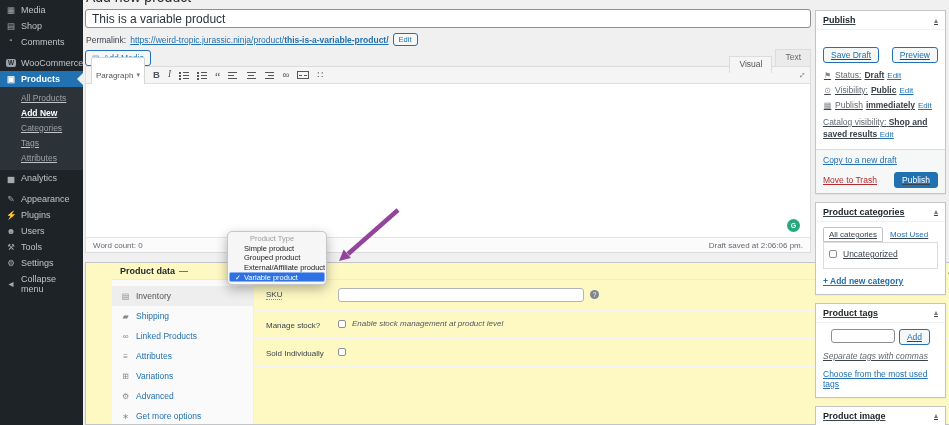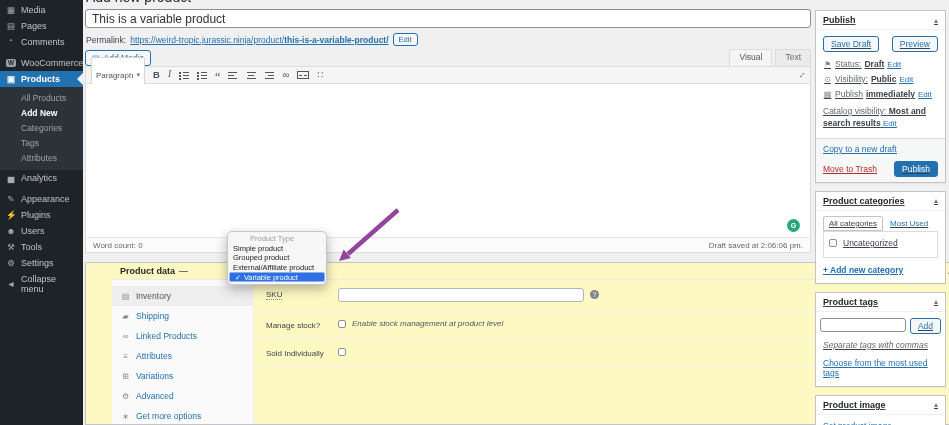--- a/index.html
+++ b/index.html
@@ -13,41 +13,41 @@
   a { cursor:pointer; }
 
   
   .admin-menu { position:absolute; left:0; top:0; width:83px; height:425px; background:#1d2327; padding-top:2px; font-size:9px; color:#c3c4c7; z-index:5; }
   .menu-item { display:flex; align-items:center; gap:5px; padding:4px 6px; cursor:pointer; position:relative; height:16px; }
   .menu-item .mi { width:10px; flex:none; text-align:center; color:#a7aaad; font-size:8.5px; line-height:1; }
   .menu-item.active { background:#2271b1; color:#fff; font-weight:bold; }
   .menu-item.active .mi { color:#fff; }
   .menu-item.active::after { content:""; position:absolute; right:0; top:50%; margin-top:-6px; width:0; height:0; border:6px solid transparent; border-right-color:#f0f0f1; }
   .wc-badge { background:#9ca2a7; color:#1d2327; border-radius:2px; font-size:6.5px; font-weight:bold; width:10px; height:8px; display:flex; align-items:center; justify-content:center; }
-  .submenu { background:#2c3338; padding:3px 0 5px; }
+  .submenu { background:#2c3338; padding:3px 0 5px;text-decoration:underline; }
   .submenu-item { padding:2.5px 6px 2.5px 21px; font-size:8.5px; color:#9ca2a7; cursor:pointer; }
   .submenu-item.current { color:#fff; font-weight:bold; }
   .menu-gap { height:5px; }
 
   
   .content { position:absolute; left:85px; top:0; width:726px; height:425px; }
   .page-heading { position:absolute; top:-11px; left:1px; font-size:14px; font-weight:normal; color:#1d2327; white-space:nowrap; }
   .title-input { position:absolute; top:9px; left:0; width:726px; height:19px; border:1px solid #8c8f94; border-radius:3px; background:#fff; font-family:"Liberation Sans",sans-serif; font-size:12px; color:#2c3338; padding:0 6px; }
   .permalink { position:absolute; top:33px; left:1px; display:flex; align-items:center; gap:4px; font-size:8.5px; color:#3c434a; }
   .permalink a.url { color:#2271b1; text-decoration:underline; }
   .permalink a.url b { color:#2271b1; }
   .btn-small { background:#f6f7f7; border:1px solid #2271b1; color:#2271b1; border-radius:3px; font-size:7.5px; padding:1px 5px; cursor:pointer; }
 
   .editor { position:absolute; top:48px; left:0; width:726px; }
   .media-row { display:flex; justify-content:space-between; align-items:flex-end; height:18px; }
   .add-media { display:flex; align-items:center; gap:4px; background:#f6f7f7; border:1px solid #2271b1; color:#2271b1; border-radius:3px; font-size:8.5px; padding:2px 6px; cursor:pointer; }
   .add-media .am-ic { font-size:8px; }
   .editor-tabs { display:flex; }
   .etab { font-size:8.5px; padding:2px 9px 3px; margin-left:3px; background:#ebebeb; border:1px solid #dcdcde; border-bottom:none; color:#646970; cursor:pointer; }
-  .etab.active { background:#f5f5f5; color:#50575e; position:relative; top:0; padding-bottom:4px; }
+  .etab.active { background:#f5f5f5; color:#50575e; position:relative; top:7px; padding-bottom:4px; }
   .editor-box { border:1px solid #dcdcde; background:#fff; }
   .mce-toolbar { height:17px; background:#f5f5f5; border-bottom:1px solid #dedede; display:flex; align-items:center; gap:8px; padding:0 5px; color:#555; }
   .para-select { width:54px; background:#fff; border:1px solid #d5d5d5; border-radius:2px; font-size:8px; color:#555; padding:13px 4px; display:flex; justify-content:space-between; align-items:center; cursor:pointer; }
   .para-select .ps-caret { font-size:7px; color:#777; }
   .tb { font-size:9.5px; line-height:1; cursor:pointer; color:#50575e; }
   .tb.bold { font-weight:bold; }
   .tb.italic { font-style:italic; font-family:"Liberation Serif",serif; }
   .tb.quote { font-family:"Liberation Serif",serif; font-size:12px; height:9px; line-height:1.1; }
   .ic { width:10px; height:8px; cursor:pointer; position:relative; }
   .ic.ul::before, .ic.ol::before { content:""; position:absolute; left:0; top:1px; width:2px; height:1.5px; background:#555; box-shadow:0 3px #555, 0 6px #555; }
@@ -76,70 +76,70 @@
   .f-row { display:flex; align-items:flex-start; padding:8px 12px; border-bottom:1px solid #f4f4f4; }
   .f-label { width:72px; flex:none; padding-top:2px; }
   .sku-label { border-bottom:1px dotted #888; cursor:help; }
   .f-input { width:246px; height:14px; border:1px solid #b0b5ba; border-radius:3px; background:#fff; }
   .help-tip { width:9px; height:9px; flex:none; border-radius:50%; background:#80878d; color:#fff; font-size:6.5px; display:flex; align-items:center; justify-content:center; margin-left:6px; margin-top:2px; cursor:pointer; }
   .checkbox { width:8px; height:8px; flex:none; border:1px solid #8c8f94; border-radius:2px; background:#fff; margin-right:6px; margin-top:1px; cursor:pointer; }
   .f-desc { font-style:italic; color:#50575e; }
 
   
   .pt-popup { position:absolute; left:142px; top:231px; width:100px; background:#f6f6f6; border:1px solid #c6c6c6; border-radius:5px; box-shadow:0 4px 12px rgba(0,0,0,.3); padding:2px 0; font-size:7.5px; z-index:10; }
-  .pt-option { height:9.5px; line-height:9.5px; padding-left:5px; color:#1d1d1f; cursor:pointer; white-space:nowrap; }
+  .pt-option { height:9.5px; line-height:9.5px; padding-left:16px; color:#1d1d1f; cursor:pointer; white-space:nowrap; }
   .pt-group { color:#9d9da1; cursor:default; padding-left:22px; }
   .pt-option.selected { margin:0 1px; background:#2d71e3; color:#fff; border:1px solid #8fb0f0; border-radius:2px; display:flex; align-items:center; gap:3px; padding-left:5px; height:10px; line-height:9px; }
   .pt-option.selected .chk { font-size:7px; }
 
   
   .arrow-anno { position:absolute; left:235px; top:198px; pointer-events:none; z-index:11; }
 
   
   .right-col { position:absolute; left:815px; top:10px; width:131px; font-size:8.5px; }
   .postbox { background:#fff; border:1px solid #c3c4c7; box-shadow:0 1px 1px rgba(0,0,0,.04); margin-bottom:8px; color:#3c434a;text-decoration:underline; }
   .pb-header { display:flex; justify-content:space-between; align-items:center; padding:4px 7px; border-bottom:1px solid #f0f0f1; }
   .pb-title { font-weight:bold; font-size:9px; color:#1d2327; }
   .pb-caret { color:#787c82; font-size:8px; cursor:pointer; }
   .pb-body { padding:6px 7px; }
   .btn { font-size:8.5px; padding:2px 7px; border-radius:3px; cursor:pointer; background:#f6f7f7; border:1px solid #2271b1; color:#2271b1; }
   .btn.primary { background:#2271b1; color:#fff; }
-  .btn-row { display:flex; justify-content:space-between; margin-bottom:7px; }
+  .btn-row { display:flex; justify-content:space-between; margin-bottom:7px;margin-top:11px; }
   .misc-row { display:flex; align-items:center; gap:3px; margin:5px 0; color:#646970; flex-wrap:wrap; }
   .misc-ic { width:9px; text-align:center; color:#82878c; font-size:8px; flex:none; }
   .misc-row b { color:#3c434a; }
   .edit-link { color:#2271b1; text-decoration:underline; font-size:8px; }
   .catalog-row { margin:6px 0 2px; color:#646970; line-height:1.45; }
   .catalog-row b { color:#3c434a; }
   .pb-footer { background:#f6f7f7; border-top:1px solid #dcdcde; padding:5px 7px; }
   .copy-link { display:block; color:#2271b1; text-decoration:underline; margin-bottom:7px; }
   .footer-row { display:flex; justify-content:space-between; align-items:center; }
   .trash-link { color:#b32d2e; text-decoration:underline; }
   .cat-tabs { display:flex; align-items:flex-end; gap:7px; padding:5px 7px 0; font-size:8px; }
   .cat-tab.active-tab { border:1px solid #c3c4c7; background:#fff; padding:2px 5px; border-radius:2px 2px 0 0; color:#3c434a; cursor:pointer; }
   .cat-tab.link-tab { color:#2271b1; cursor:pointer; padding-bottom:3px; }
   .cat-list { border:1px solid #dcdcde; margin:0 7px 7px; padding:6px 5px; height:27px; background:#fff; }
   .cat-item { display:flex; align-items:center; }
   .add-cat { display:block; padding:0 7px 8px; color:#2271b1; font-weight:bold; text-decoration:underline; font-size:8.5px; }
-  .tag-row { display:flex; gap:4px; padding:6px 4px 4px; }
+  .tag-row { display:flex; gap:4px; padding:6px 15px 4px; }
   .tag-input { flex:1; height:14px; border:1px solid #8c8f94; border-radius:3px; background:#fff; min-width:0; }
   .hint { font-style:italic; color:#646970; padding:2px 7px; }
   .box-link { display:block; padding:6px 7px 8px; color:#2271b1; text-decoration:underline; }
 </style>
 </head>
 <body>
 
 <aside class="admin-menu">
   <div class="menu-item">
     <span class="mi">▦</span>
     <span>Media</span>
   </div>
   <div class="menu-item">
     <span class="mi">▤</span>
-    <span>Pages</span>
+    <span>Shop</span>
   </div>
   <div class="menu-item">
     <span class="mi">“</span>
     <span>Comments</span>
   </div>
   <div class="menu-gap"></div>
   <div class="menu-item">
     <span class="mi">
         <span class="wc-badge">W</span>
       </span>
@@ -337,21 +337,21 @@
         <a class="edit-link">Edit</a>
       </div>
       <div class="misc-row">
         <span class="misc-ic">▦</span>
         <span>Publish</span>
         <b>immediately</b>
         <a class="edit-link">Edit</a>
       </div>
       <div class="catalog-row">
         <span>Catalog visibility:</span>
-        <b>Most and search results</b>
+        <b>Shop and saved results</b>
         <a class="edit-link">Edit</a>
       </div>
     </div>
     <div class="pb-footer">
       <a class="copy-link">Copy to a new draft</a>
       <div class="footer-row">
         <a class="trash-link">Move to Trash</a>
         <span class="btn primary">Publish</span>
       </div>
     </div>

